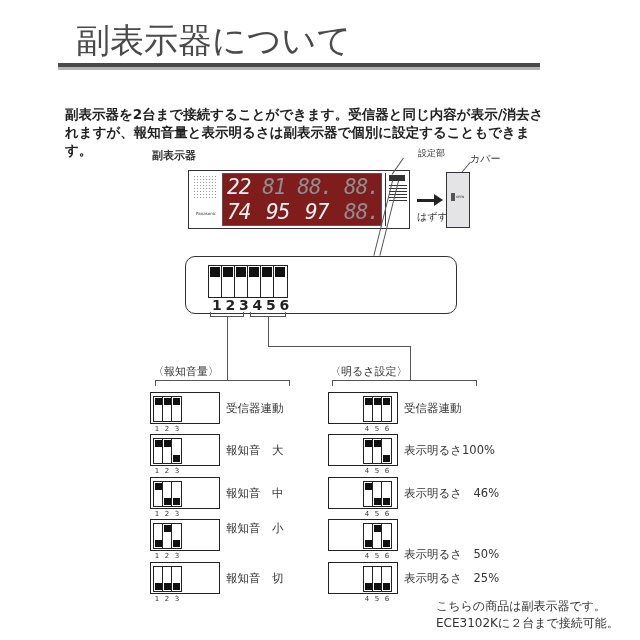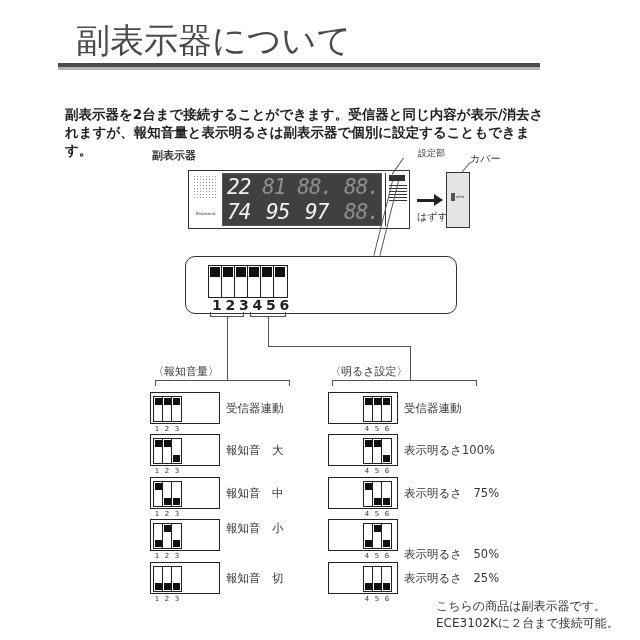--- a/index.html
+++ b/index.html
@@ -14,21 +14,21 @@
 
   .intro { left: 65px; top: 80px; width: 480px; font-size: 13.5px; line-height: 18px; color: #222; font-weight: bold; margin-top: 25px; }
 
   
   .device-label { left: 152px; top: 148px; font-size: 11px; font-weight: bold; color: #333; }
   .device { left: 188px; top: 170px; width: 222px; height: 59px; border: 1px solid #333; background: #fff; }
   .speaker { left: 4px; top: 4px; width: 24px; height: 24px;
     background-image: radial-gradient(circle, #999 0.7px, transparent 0.9px);
     background-size: 3px 3px; }
   .brand { left: 3px; top: 40px; width: 28px; font-size: 4px; color: #333; text-align: center; line-height: 5px; }
-  .display { left: 33px; top: 2px; width: 160px; height: 53px; background: #404040; border: 1px solid #555; }
+  .display { left: 33px; top: 2px; width: 160px; height: 53px; background: #7f1d1d; border: 1px solid #555; }
   .digit-row { position: absolute; left: 4px; width: 152px; display: flex; justify-content: space-between; font-family: "DejaVu Sans Mono", monospace; font-size: 21px; letter-spacing: -1px; line-height: 22px; }
   .digit-row.r1 { top: 2px; }
   .digit-row.r2 { top: 27px; }
   .seg-on { color: #f2f2f2; font-style: italic; }
   .seg-off { color: #8e8e8e; font-style: italic; }
   .setting-part { left: 196px; top: 2px; width: 24px; height: 53px; border-left: 1px solid #333; }
   .sw-mini { left: 3px; top: 2px; width: 16px; height: 6px; background: #333; }
   .sw-lines { left: 3px; top: 10px; width: 18px; height: 20px;
     background: repeating-linear-gradient(#fff 0 2px, #333 2px 3px); }
 
@@ -315,21 +315,21 @@
         <div class="slot">
           <div class="knob down"></div>
         </div>
       </div>
     </div>
     <div class="mini-nums" style="left: 362px; top: 510px;">
       <span>4</span>
       <span>5</span>
       <span>6</span>
     </div>
-    <div class="row-label" style="left: 404px; top: 486px;">表示明るさ　75%</div>
+    <div class="row-label" style="left: 404px; top: 486px;">表示明るさ　46%</div>
     <div class="row-box" style="left: 328px; top: 519px;">
       <div class="mini-dip" style="left: 34px;">
         <div class="slot">
           <div class="knob down"></div>
         </div>
         <div class="slot">
           <div class="knob up"></div>
         </div>
         <div class="slot">
           <div class="knob down"></div>

